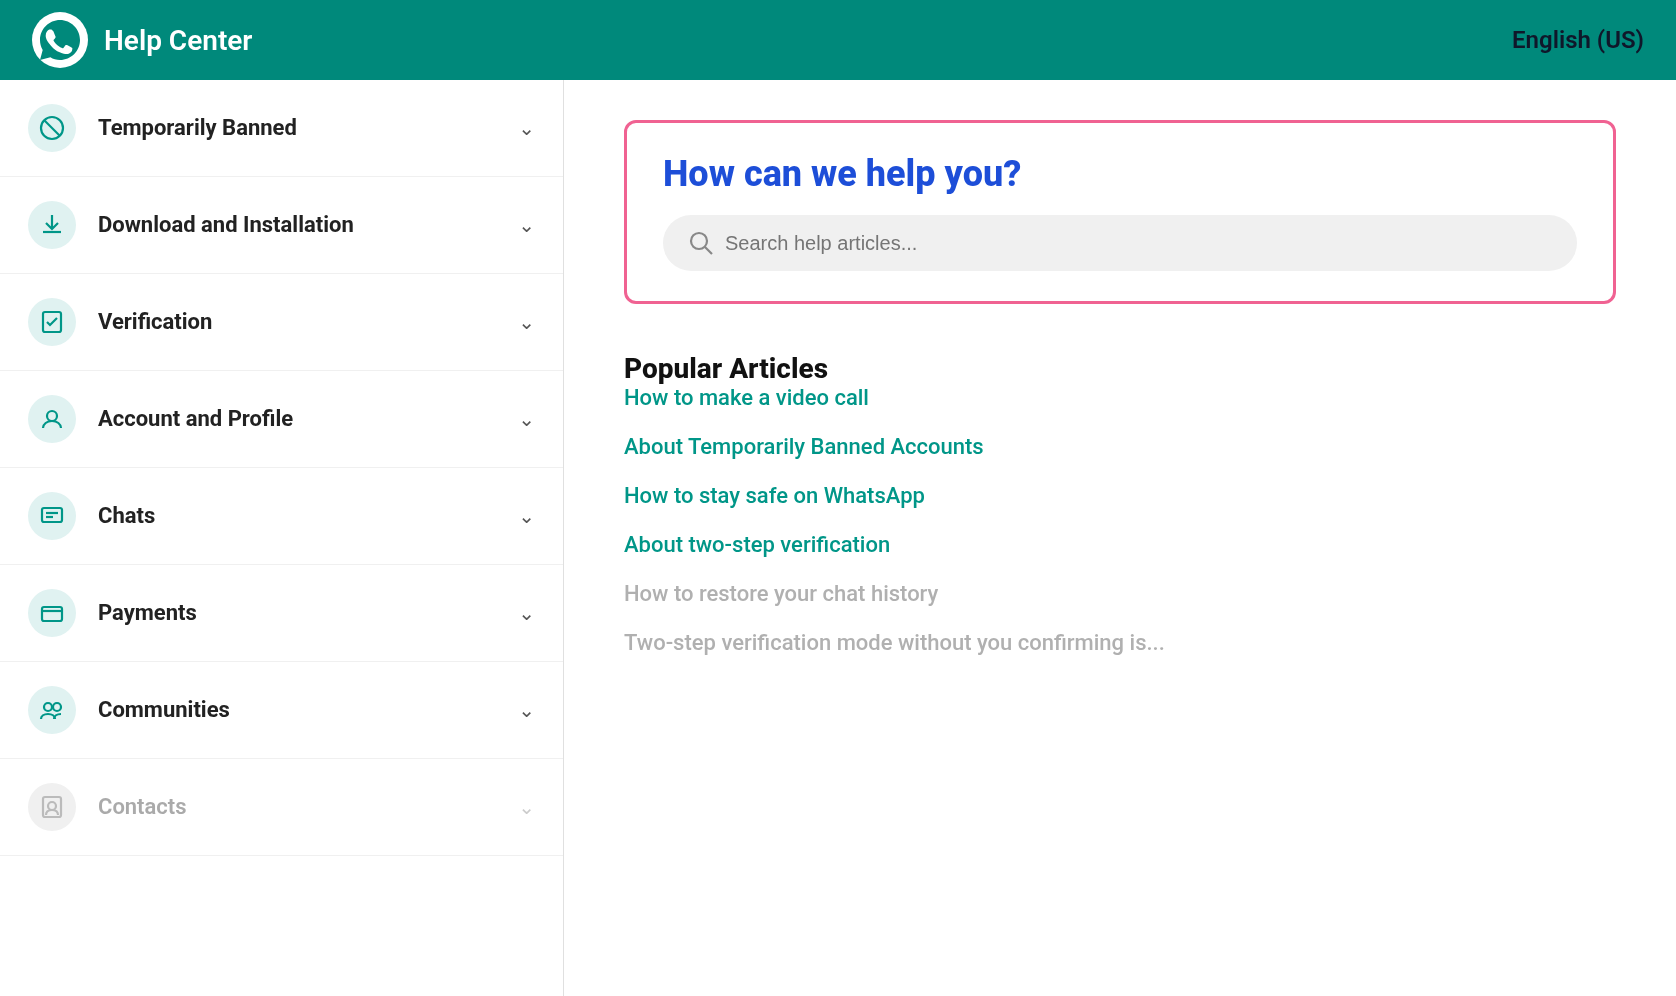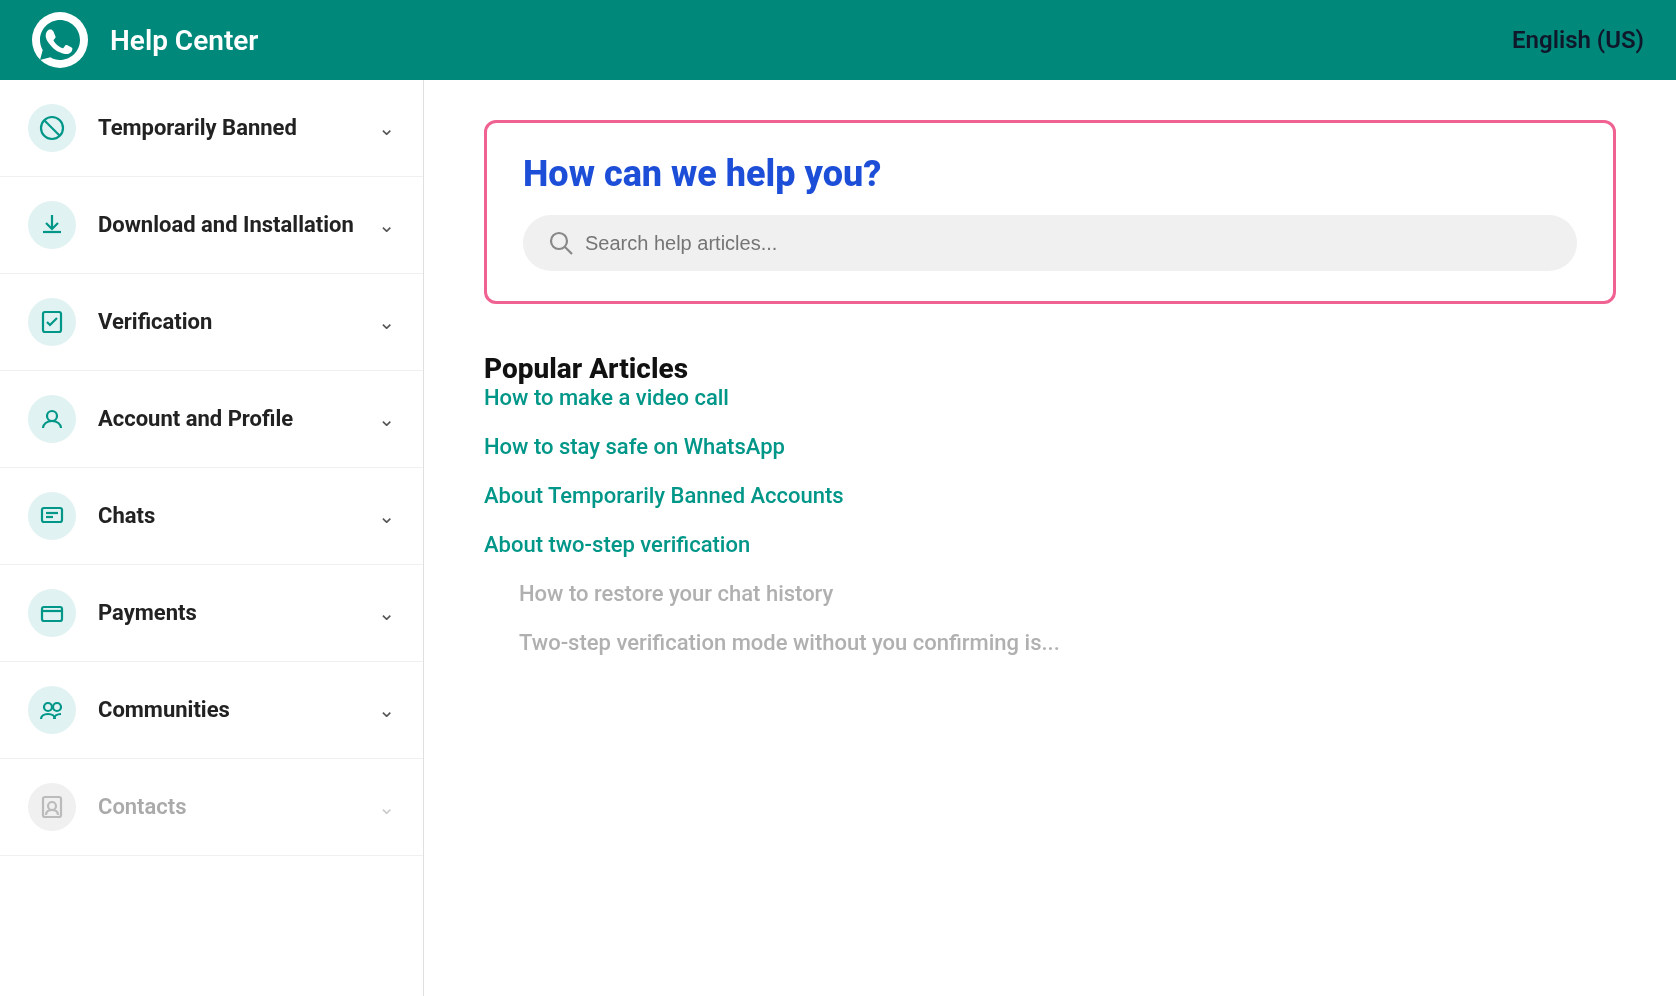--- a/index.html
+++ b/index.html
@@ -10,21 +10,21 @@
       background-color: #00897B;
       display: flex;
       align-items: center;
       justify-content: space-between;
       padding: 0 32px;
       height: 80px;
     }
     .header-left {
       display: flex;
       align-items: center;
-      gap: 22px;
+      gap: 16px;
     }
     .whatsapp-logo {
       width: 56px;
       height: 56px;
     }
     .header-title {
       color: #fff;
       font-size: 28px;
       font-weight: 600;
     }
@@ -35,21 +35,21 @@
     }
 
     
     .main-layout {
       display: flex;
       min-height: calc(996px - 80px);
     }
 
     
     .sidebar {
-      width: 424px;
+      width: 564px;
       border-right: 1px solid #e0e0e0;
       padding: 0;
       flex-shrink: 0;
     }
     .sidebar-item {
       display: flex;
       align-items: center;
       justify-content: space-between;
       padding: 24px 28px;
       border-bottom: 1px solid #f0f0f0;
@@ -146,21 +146,20 @@
     .article-link {
       display: block;
       font-size: 22px;
       color: #009688;
       text-decoration: none;
       margin-bottom: 24px;
       font-weight: 500;
     }
     .article-link.muted {
       color: #b0b0b0;
-      margin-left: 35px;
     }
   </style>
 </head>
 <body>
 
 <header class="header">
   <div class="header-left">
 
     <svg class="whatsapp-logo" viewBox="0 0 56 56" fill="none" xmlns="http://www.w3.org/2000/svg">
       <circle cx="28" cy="28" r="28" fill="white"></circle>
@@ -296,21 +295,21 @@
           <line x1="18" y1="18" x2="25" y2="25"></line>
         </svg>
         <input type="text" class="search-input" placeholder="Search help articles..." style="">
       </div>
     </div>
 
     <div>
       <h2 class="popular-heading">Popular Articles</h2>
 
       <a class="article-link" href="#">How to make a video call</a>
+      <a class="article-link" href="#">About Temporarily Banned Accounts</a>
       <a class="article-link" href="#">How to stay safe on WhatsApp</a>
-      <a class="article-link" href="#">About Temporarily Banned Accounts</a>
       <a class="article-link" href="#">About two-step verification</a>
       <a class="article-link muted" href="#">How to restore your chat history</a>
       <a class="article-link muted" href="#">Two-step verification mode without you confirming is...</a>
     </div>
 
   </main>
 </div>
 
 </body></html>

